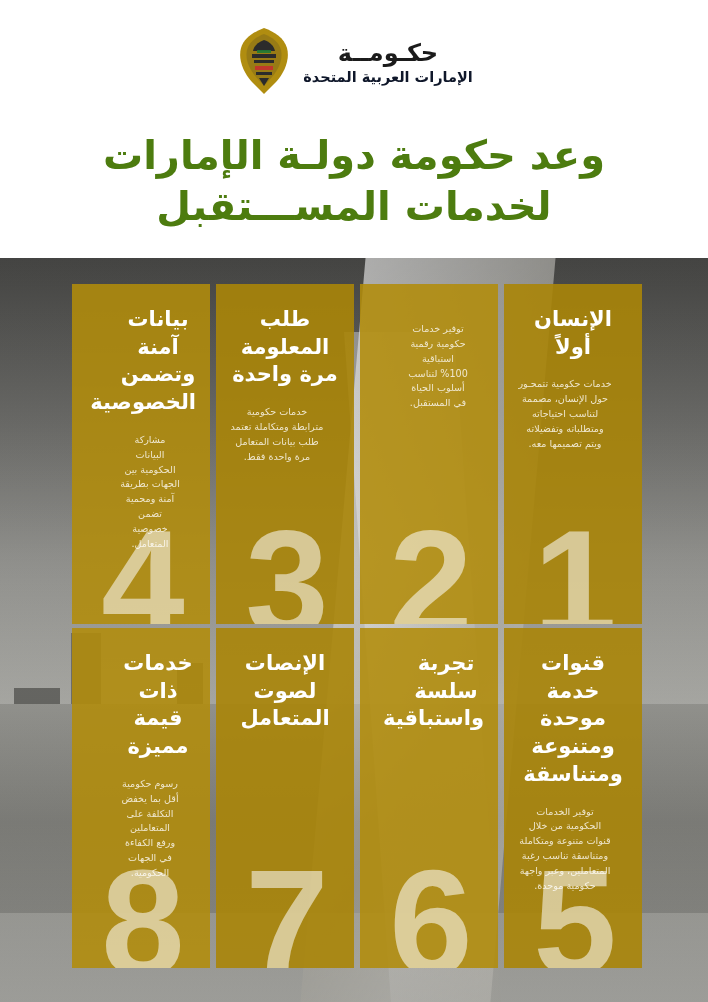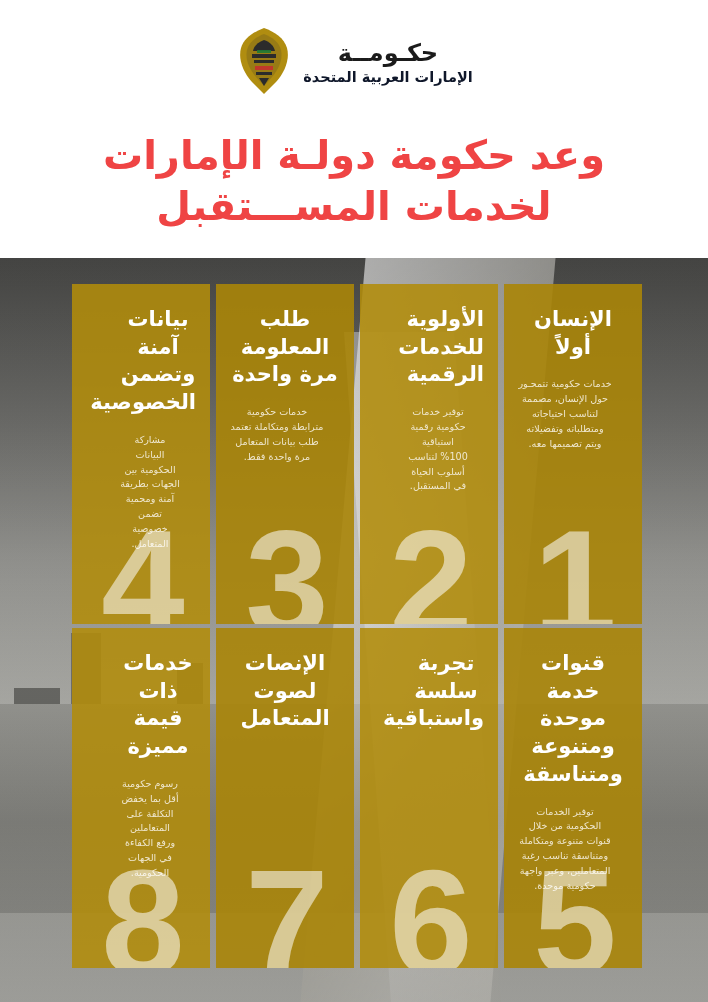--- a/index.html
+++ b/index.html
@@ -38,21 +38,21 @@
   }
   .gov-ar-1{
     font-size:24px;font-weight:bold;color:#1b1b1b;letter-spacing:1px;text-align:center;
   }
   .gov-ar-2{
     font-size:14.5px;font-weight:bold;color:#0f172a;margin-top:2px;
   }
   .title{
     margin-top:30px;
     text-align:center;
-    color:#ef4444;
+    color:#4d7c0f;
     font-weight:bold;
     font-size:40px;
     line-height:1.28;
     letter-spacing:0.5px;
     padding:0 40px;
   }
   .title .ln{display:block;}
 
   
   .poster{
@@ -210,21 +210,20 @@
 
   <div class="grid">
 
     <div class="card">
       <h3>الإنسان أولاً</h3>
       <p>خدمات حكومية تتمحـور حول الإنسان، مصممة لتناسب احتياجاته ومتطلباته وتفضيلاته ويتم تصميمها معه.</p>
       <div class="num">1</div>
     </div>
 
     <div class="card alt">
-      <h3>الأولوية للخدمات الرقمية</h3>
       <p>توفير خدمات حكومية رقمية استباقية 100% لتناسب أسلوب الحياة في المستقبل.</p>
       <div class="num">2</div>
     </div>
 
     <div class="card">
       <h3>طلب المعلومة مرة واحدة</h3>
       <p>خدمات حكومية مترابطة ومتكاملة تعتمد طلب بيانات المتعامل مرة واحدة فقط.</p>
       <div class="num">3</div>
     </div>
 

